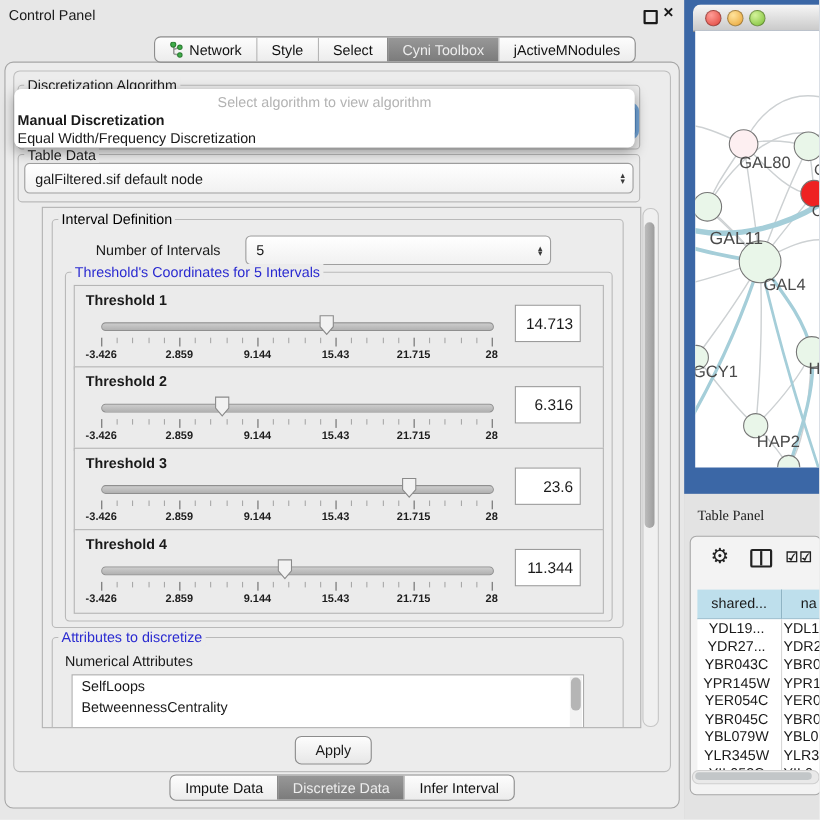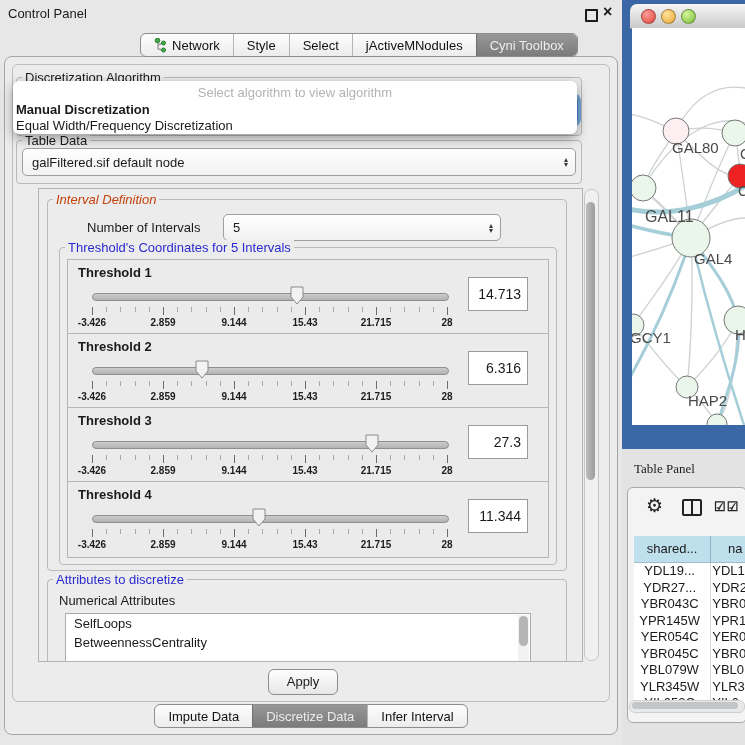--- a/index.html
+++ b/index.html
@@ -31,21 +31,21 @@
   .focusring{box-shadow:0 0 0 3px #74a7da;border:1px solid #4884c4;background:#fff;border-radius:5px;}
   .popup{left:13px;top:81px;width:564px;height:53px;background:#fff;border-radius:6px;
          box-shadow:0 4px 12px rgba(0,0,0,.38);z-index:20;}
   .popup-hint{top:4px;left:0;width:100%;text-align:center;color:#b3b3b3;}
   .popup-o1{left:3px;top:21px;font-weight:bold;}
   .popup-o2{left:3px;top:37px;}
   .viewport{left:38px;top:188px;width:543px;height:472px;border:1px solid #b3b3b3;overflow:hidden;background:#ececec;}
   .vsb{left:584px;top:189px;width:13px;height:470px;background:#f0f0f0;border:1px solid #c6c6c6;border-radius:7px;}
   .vsb-thumb{left:1px;top:12px;width:9px;height:278px;background:linear-gradient(90deg,#bdbdbd,#9d9d9d);border-radius:5px;}
   .bold{font-weight:normal;}
-  .green-t{color:#c2410c;font-style:italic;}
+  .green-t{color:#000000;}
   .blue-t{color:#2a2ad0;}
   
   .th-panel{position:absolute;left:0;width:480px;height:75px;background:#ebebeb;border:1px solid #b5b5b5;}
   .th-label{left:10px;top:5px;font-weight:bold;}
   .th-slider{left:24px;top:28px;width:355px;height:44px;}
   .th-track{left:0;top:5px;width:100%;height:6px;background:linear-gradient(#cccccc,#b2b2b2);
             border:1px solid #8f8f8f;border-radius:4px;}
   .th-thumb{top:-2px;width:14px;height:19px;z-index:3;}
   .tick{top:19px;width:1px;}
   .tick.minor{height:5px;background:#a8a8a8;}
@@ -108,25 +108,25 @@
             <circle cx="9.5" cy="12" r="2" fill="#3fae49" stroke="#2c7d33"></circle>
           </svg>
           <span>Network</span>
         </div>
         <div class="seg">
           <span>Style</span>
         </div>
         <div class="seg">
           <span>Select</span>
         </div>
-        <div class="seg">
-          <span>jActiveMNodules</span>
-        </div>
         <div class="seg sel">
           <span>Cyni Toolbox</span>
+        </div>
+        <div class="seg">
+          <span>jActiveMNodules</span>
         </div>
       </div>
   </div>
 
   <div class="abs cp-main"></div>
   <div class="abs cp-inner"></div>
 
   <div class="abs group" style="left:16px;top:77px;width:564px;height:57px;"></div>
   <span class="abs gtitle" style="left:22px;top:70px;">Discretization Algorithm</span>
   <div class="abs focusring" style="left:20px;top:96px;width:556px;height:26px;"></div>
@@ -281,21 +281,21 @@
             <div class="abs tlabel" style="left: 0%;">-3.426</div>
             <div class="abs tlabel" style="left: 20%;">2.859</div>
             <div class="abs tlabel" style="left: 40%;">9.144</div>
             <div class="abs tlabel" style="left: 60%;">15.43</div>
             <div class="abs tlabel" style="left: 80%;">21.715</div>
             <div class="abs tlabel" style="left: 100%;">28</div>
             <div class="abs th-thumb" style="left: calc(78.9983% - 7px);"><svg width="14" height="19">
                 <path d="M1,1 h12 v10 l-6,7 l-6,-7 z" fill="#f2f2f2" stroke="#8a8a8a"></path>
               </svg></div>
           </div>
-          <div class="abs th-value">27.3</div>
+          <div class="abs th-value">23.6</div>
         </div>
         <div class="th-panel" style="top: 222px;">
           <div class="abs th-label">Threshold 4</div>
           <div class="abs th-slider">
             <div class="abs th-track"></div>
             <div class="abs tick major" style="left: 0%;"></div>
             <div class="abs tick minor" style="left: 4%;"></div>
             <div class="abs tick minor" style="left: 8%;"></div>
             <div class="abs tick minor" style="left: 12%;"></div>
             <div class="abs tick minor" style="left: 16%;"></div>

